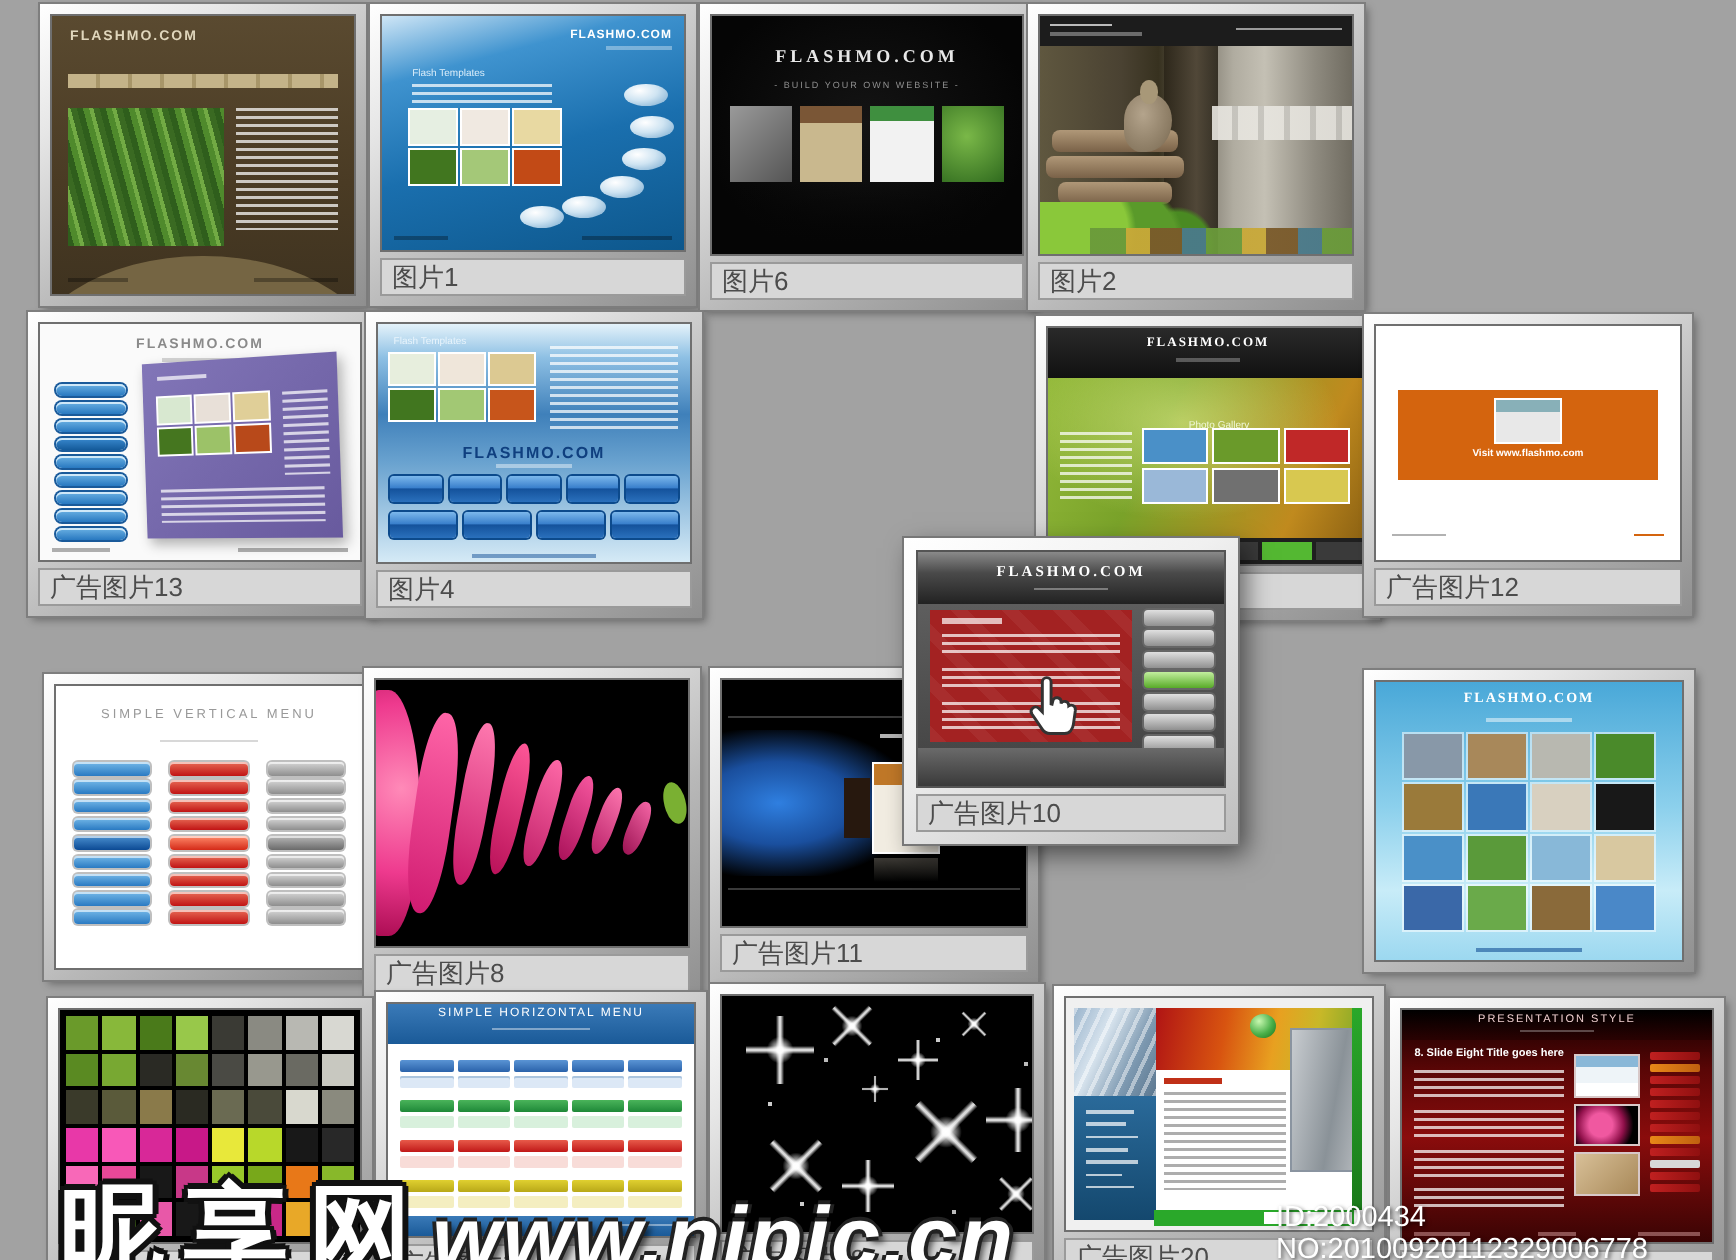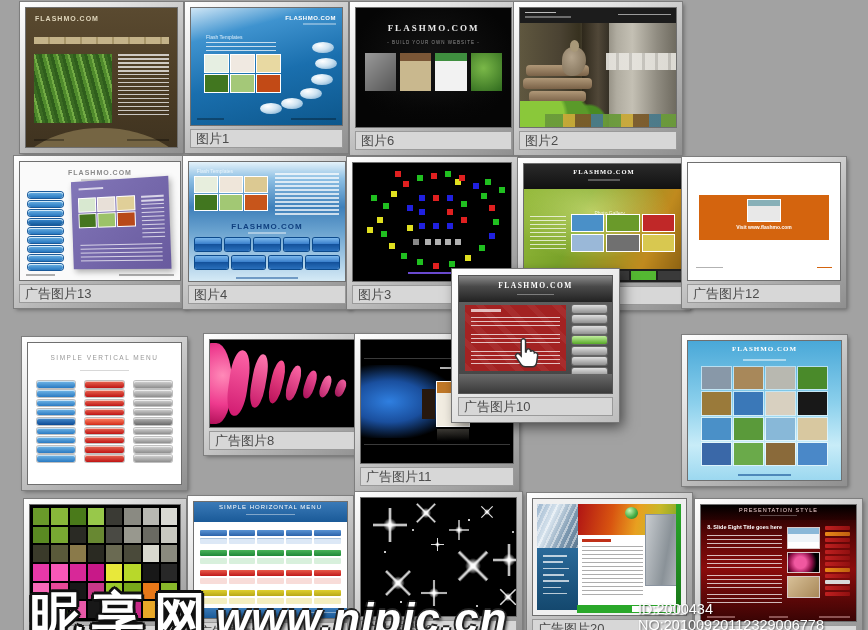--- a/index.html
+++ b/index.html
@@ -350,27 +350,20 @@
           <i></i>
           <i></i>
           <i></i>
           <i></i>
         </div>
       <div class="lnd" style="left:30%;bottom:2%;width:40%;height:1.5px;background:rgba(20,80,150,.5)"></div>
     </div>
     <div class="cap">图片4</div>
   </div>
 
-  <div class="cell" style="left:347px;top:157px;width:170px;height:152px">
-    <div class="shot a7">
-      <div class="ab px"></div>
-      <div class="ab sig"></div>
-    </div>
-    <div class="cap">图片3</div>
-  </div>
 
   <div class="cell" style="left:518px;top:158px;width:172px;height:152px">
     <div class="shot a8">
       <div class="ab hd"></div>
       <div class="tt ttl">FLASHMO.COM</div>
       <div class="ln" style="left:40%;top:13%;width:20%;height:1.5px;opacity:.4"></div>
       <div class="ab body">
         <div class="tt glbl">Photo Gallery</div>
         <div class="para" style="left:4%;top:34%;width:22%;height:44%"></div>
         <div class="gth ab">
@@ -441,21 +434,21 @@
           <div class="vb"></div>
           <div class="vb hl"></div>
         <div class="vb"></div>
           <div class="vb"></div>
           <div class="vb"></div>
           <div class="vb"></div>
       </div>
     </div>
   </div>
 
-  <div class="cell" style="left:204px;top:334px;width:168px;height:121px">
+  <div class="cell" style="left:182px;top:334px;width:168px;height:167px">
     <div class="shot a12">
       <div class="pt" style="left:-6%;top:4%;width:20%;height:92%;border-radius:40% 60% 60% 40%;background:radial-gradient(circle at 70% 40%,#ff8ab8,#ee3a8e 55%,#a80a50)"></div>
       <div class="pt" style="left:12%;top:12%;width:12%;height:76%;background:linear-gradient(190deg,#ff66a8,#d01a70);transform:rotate(8deg)"></div>
       <div class="pt" style="left:27%;top:16%;width:9%;height:62%;background:linear-gradient(195deg,#ff7ab0,#c81868);transform:rotate(10deg)"></div>
       <div class="pt" style="left:39%;top:23%;width:8%;height:50%;background:linear-gradient(200deg,#ff5898,#b81058);transform:rotate(13deg)"></div>
       <div class="pt" style="left:50%;top:29%;width:7%;height:41%;background:linear-gradient(200deg,#ff6aa8,#c02068);transform:rotate(16deg)"></div>
       <div class="pt" style="left:61%;top:35%;width:6.5%;height:33%;background:linear-gradient(205deg,#f858a0,#a81058);transform:rotate(18deg)"></div>
       <div class="pt" style="left:71%;top:40%;width:6%;height:26%;background:linear-gradient(205deg,#ff78b0,#b82068);transform:rotate(20deg)"></div>
       <div class="pt" style="left:81%;top:45%;width:5.5%;height:21%;background:linear-gradient(210deg,#f868a8,#981050);transform:rotate(22deg)"></div>
       <div class="pt" style="right:1%;top:38%;width:7%;height:16%;background:#7ab032;border-radius:60% 40% 60% 40%;transform:rotate(-20deg)"></div>

